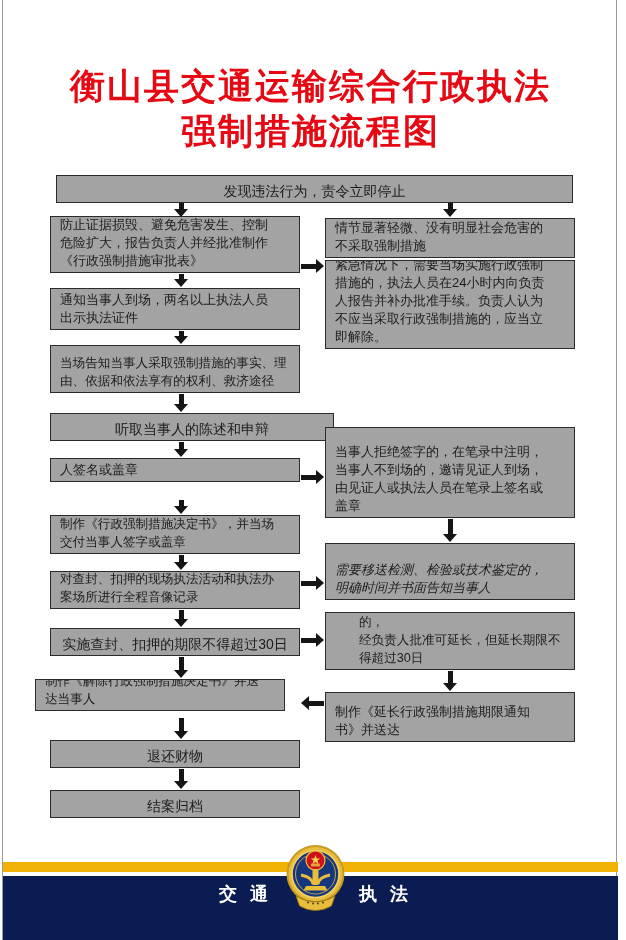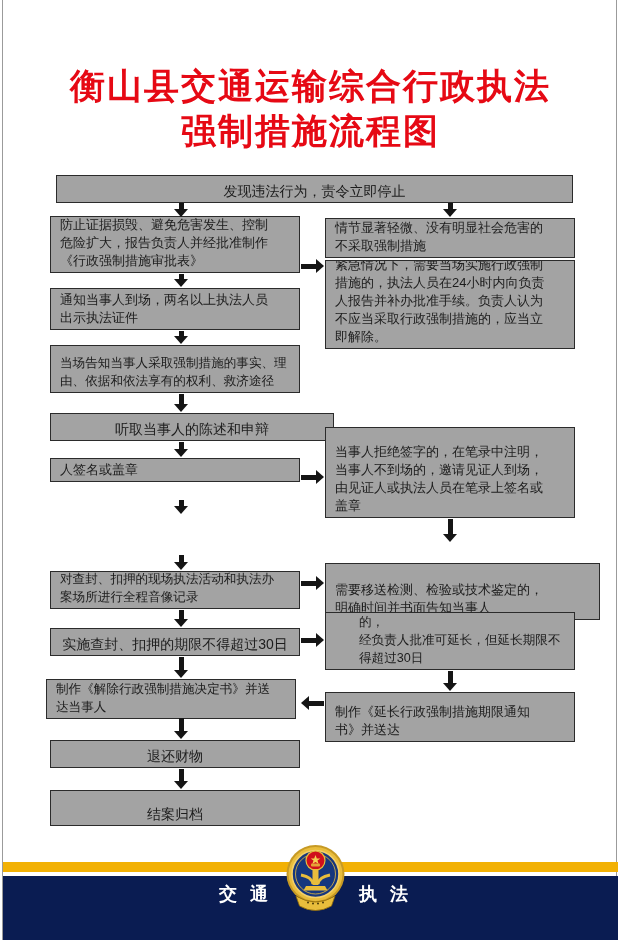--- a/index.html
+++ b/index.html
@@ -62,51 +62,54 @@
 出示执法证件</span></div>
     <div class="node tight" style="left:47px;top:345px;width:250px;height:48px;">
       <span>当场告知当事人采取强制措施的事实、理
 由、依据和依法享有的权利、救济途径</span></div>
     <div class="node center" style="left:47px;top:413px;width:284px;height:28px;">
       <span>听取当事人的陈述和申辩</span>
       </div>
     <div class="node" style="left:47px;top:458px;width:250px;height:24px;">
       <span>制作《现场笔录》，执法人员和当事
 人签名或盖章</span></div>
+    <div class="node tight" style="left:47px;top:515px;width:250px;height:39px;">
+      <span>制作《行政强制措施决定书》，并当场
+交付当事人签字或盖章</span></div>
     <div class="node tight" style="left:47px;top:571px;width:250px;height:38px;">
       <span>对查封、扣押的现场执法活动和执法办
 案场所进行全程音像记录</span></div>
     <div class="node center" style="left:47px;top:628px;width:250px;height:28px;">
       <span>实施查封、扣押的期限不得超过30日</span>
       </div>
-    <div class="node tight" style="left:43px;top:679px;width:250px;height:40px;">
+    <div class="node tight" style="left:32px;top:679px;width:250px;height:32px;">
       <span>制作《解除行政强制措施决定书》并送
 达当事人</span></div>
     <div class="node center" style="left:47px;top:740px;width:250px;height:28px;">
       <span>退还财物</span>
       </div>
-    <div class="node center" style="left:47px;top:790px;width:250px;height:36px;">
+    <div class="node center" style="left:47px;top:790px;width:250px;height:28px;">
       <span>结案归档</span>
       </div>
 
     <div class="node" style="left:322px;top:218px;width:250px;height:40px;">
       <span>情节显著轻微、没有明显社会危害的
 不采取强制措施</span></div>
     <div class="node" style="left:322px;top:260px;width:250px;height:89px;">
       <span>紧急情况下，需要当场实施行政强制
 措施的，执法人员在24小时内向负责
 人报告并补办批准手续。负责人认为
 不应当采取行政强制措施的，应当立
 即解除。</span></div>
     <div class="node" style="left:322px;top:427px;width:250px;height:91px;">
       <span>当事人拒绝签字的，在笔录中注明，
 当事人不到场的，邀请见证人到场，
 由见证人或执法人员在笔录上签名或
 盖章</span></div>
-    <div class="node" style="left:322px;top:563px;width:275px;height:57px;">
+    <div class="node" style="left:322px;top:543px;width:250px;height:57px;font-style:italic;">
       <span>需要移送检测、检验或技术鉴定的，
 明确时间并书面告知当事人</span></div>
     <div class="node tight" style="left:322px;top:612px;width:250px;height:58px;padding-left:33px;">
       <span>情况复杂需要延长查封、扣押期限的，
 经负责人批准可延长，但延长期限不
 得超过30日</span></div>
     <div class="node" style="left:322px;top:692px;width:250px;height:50px;">
       <span>制作《延长行政强制措施期限通知
 书》并送达</span></div>
 

